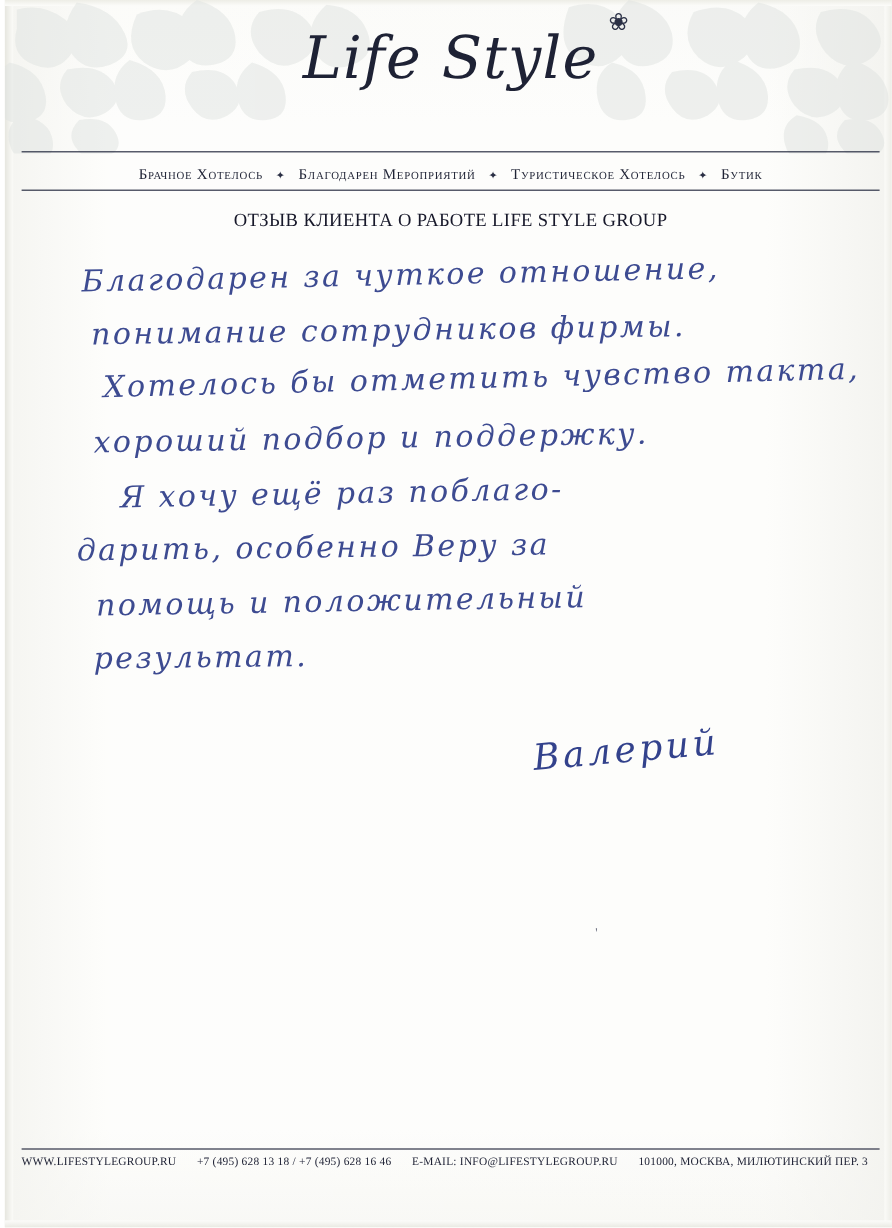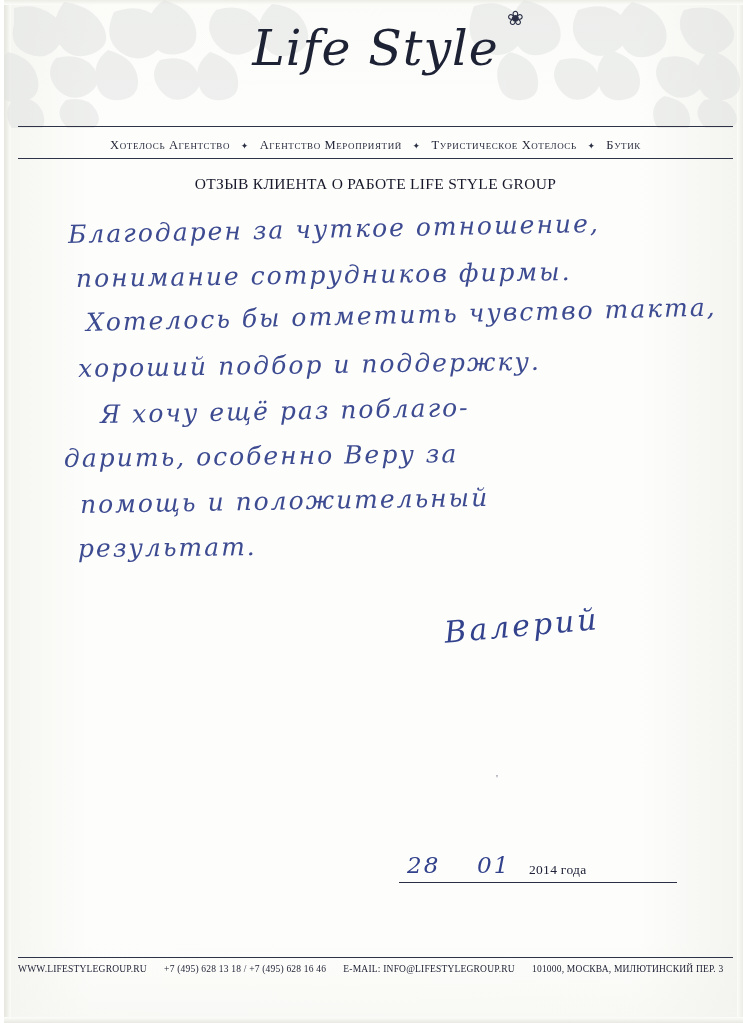--- a/index.html
+++ b/index.html
@@ -257,23 +257,23 @@
   <div class="logo-block">
     <div class="logo-script">
       <span>Life Style</span>
       <span class="butterfly">❀</span>
     </div>
   </div>
 
   <div class="rule top"></div>
 
   <div class="services">
-    <span>Хотелось Агентство</span>
+    <span>Брачное Хотелось</span>
     <span class="sep">✦</span>
-    <span>Агентство Мероприятий</span>
+    <span>Благодарен Мероприятий</span>
     <span class="sep">✦</span>
     <span>Туристическое Хотелось</span>
     <span class="sep">✦</span>
     <span>Бутик</span>
   </div>
 
   <div class="rule bottom"></div>
 
   <div class="doc-title">ОТЗЫВ КЛИЕНТА О РАБОТЕ LIFE STYLE GROUP</div>
 
@@ -284,27 +284,20 @@
     <div class="hw-line" style="left:14px; top:142px; transform:rotate(-0.9deg);">хороший подбор и поддержку.</div>
     <div class="hw-line" style="left:36px; top:188px; transform:rotate(-1.1deg);">Я хочу ещё раз поблаго-</div>
     <div class="hw-line" style="left:0px;  top:232px; transform:rotate(-0.7deg);">дарить, особенно Веру за</div>
     <div class="hw-line" style="left:16px; top:278px; transform:rotate(-1.0deg);">помощь и положительный</div>
     <div class="hw-line" style="left:14px; top:322px; transform:rotate(-0.6deg);">результат.</div>
     <div class="hw-sign" style="left:380px; top:396px; transform:rotate(-5deg);">Валерий</div>
   </div>
 
   <div class="corner-mark" style="left:492px; top:772px;">'</div>
 
-  <div class="date-row">
-    <span class="date-day">28</span>
-    <span class="date-month">01</span>
-    <span class="date-year">2014 года</span>
-    <span class="date-underline"></span>
-    <span class="date-underline second"></span>
-  </div>
 
   <div class="footer-rule"></div>
 
   <div class="footer">
     <span>WWW.LIFESTYLEGROUP.RU</span>
     <span class="gap"></span>
     <span>+7 (495) 628 13 18</span>
     <span>/</span>
     <span>+7 (495) 628 16 46</span>
     <span class="gap"></span>

